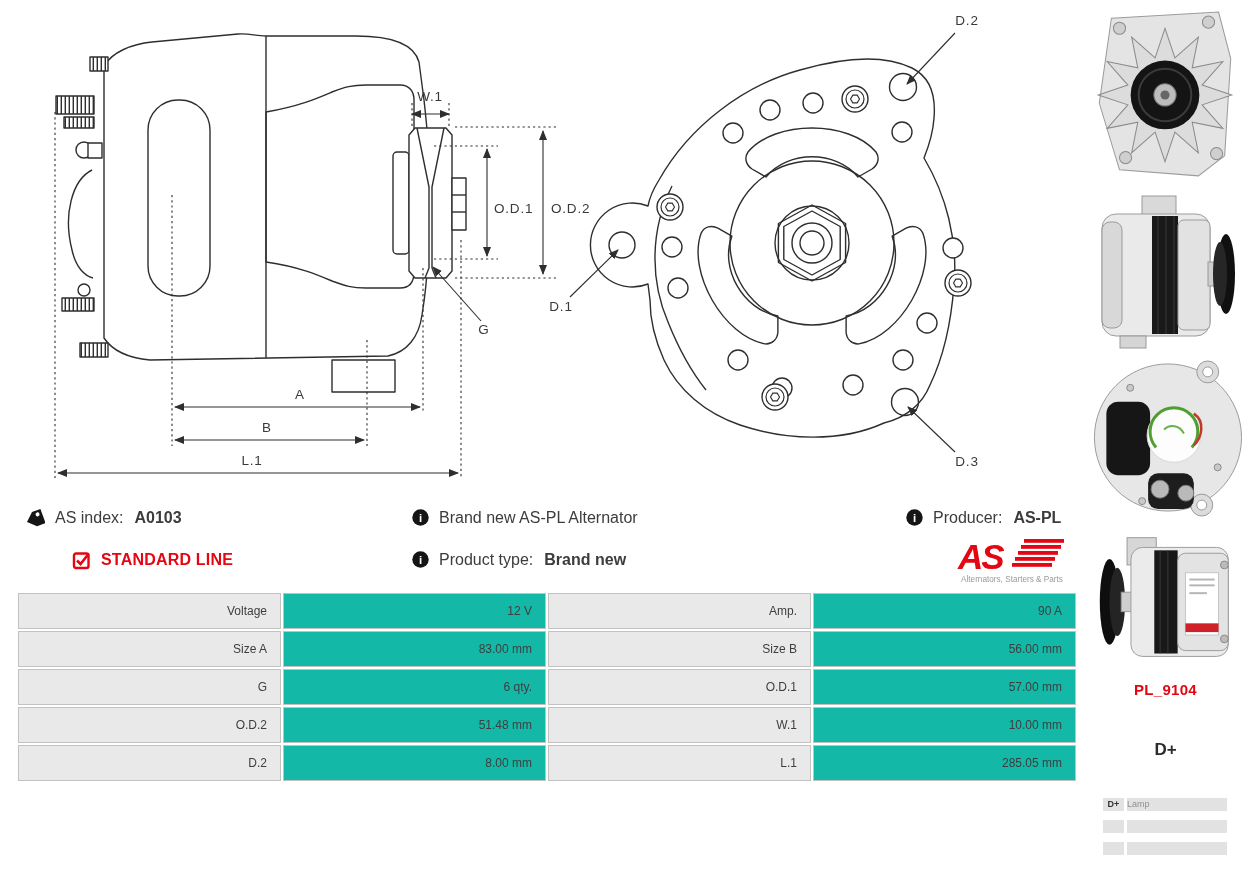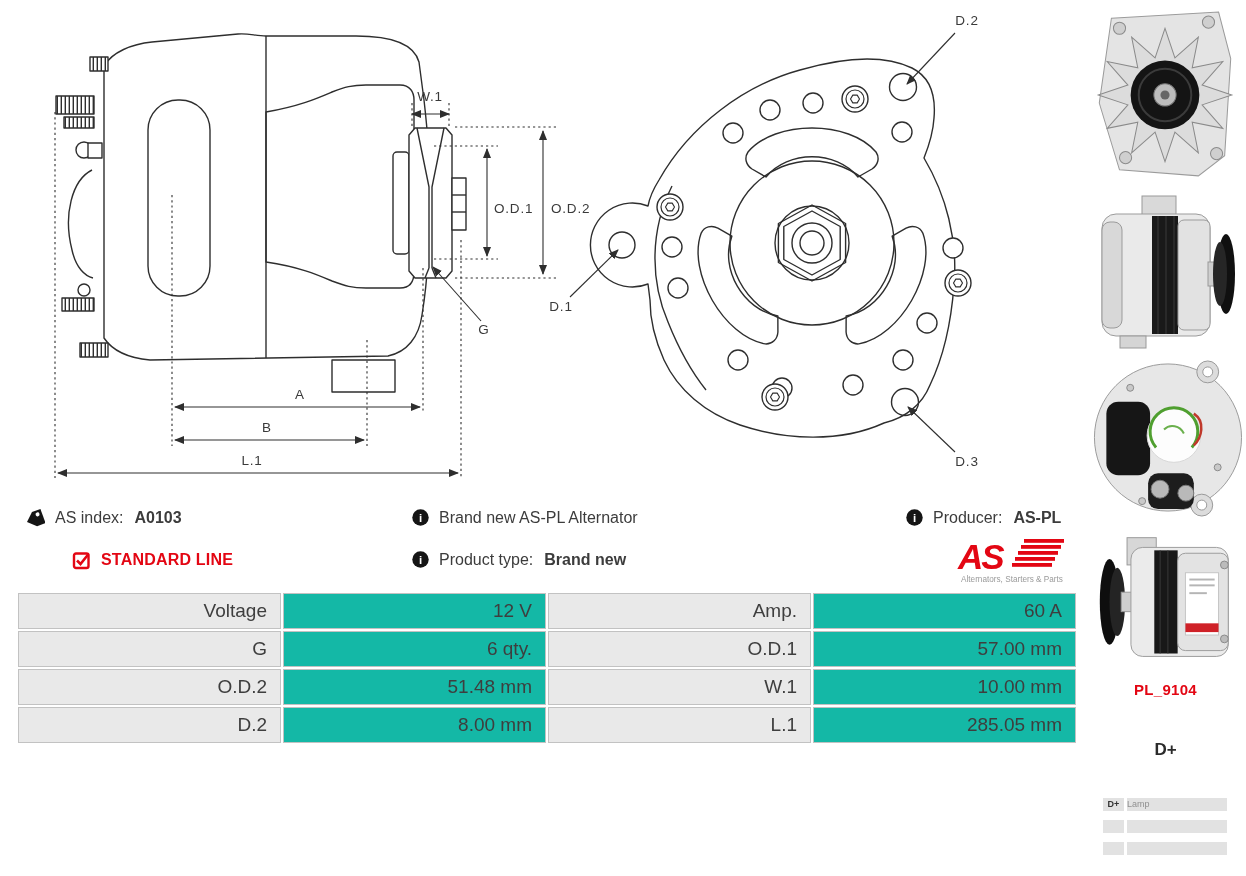--- a/index.html
+++ b/index.html
@@ -16,21 +16,21 @@
   .std{color:#e30613;font-weight:bold;letter-spacing:.2px;}
   #as-index{left:25px;top:509px;}
   #standard-line{left:36px;top:551px;margin-left:36px;}
   #brand-new{left:412px;top:509px;}
   #product-type{left:412px;top:551px;}
   #producer{left:906px;top:509px;}
   #as-logo{position:absolute;left:946px;top:534px;}
 
   
   .specs{position:absolute;left:16px;top:591px;width:1062px;border-collapse:separate;border-spacing:2px;table-layout:fixed;}
-  .specs td{height:34px;border:1px solid #c2c2c2;font-size:19px;color:#3e3e3e;
+  .specs td{height:34px;border:1px solid #c2c2c2;font-size:12px;color:#3e3e3e;
             text-align:right;padding:0 13px 0 20px;overflow:hidden;}
   .specs td.lbl{background:#e9e9e9;}
   .specs td.val{background:#14b8a6;}
 
   
   .sidebar{position:absolute;left:1085px;top:0;width:161px;height:876px;}
   .photo{position:absolute;left:3px;width:154px;}
   #photo1{top:6px;height:182px;}
   #photo2{top:192px;height:160px;}
   #photo3{top:356px;height:164px;}
@@ -246,21 +246,27 @@
     </g>
     <text x="66" y="48" text-anchor="middle" font-size="8.2" fill="#9a9a9a">Alternators, Starters &amp; Parts</text>
   </svg>
 
   <table class="specs">
     <tbody>
         <tr>
       <td class="lbl">Voltage</td>
       <td class="val">12 V</td>
       <td class="lbl">Amp.</td>
-      <td class="val">60 A</td>
+      <td class="val">90 A</td>
+    </tr>
+    <tr>
+      <td class="lbl">Size A</td>
+      <td class="val">83.00 mm</td>
+      <td class="lbl">Size B</td>
+      <td class="val">56.00 mm</td>
     </tr>
     <tr>
       <td class="lbl">G</td>
       <td class="val">6 qty.</td>
       <td class="lbl">O.D.1</td>
       <td class="val">57.00 mm</td>
     </tr>
     <tr>
       <td class="lbl">O.D.2</td>
       <td class="val">51.48 mm</td>

